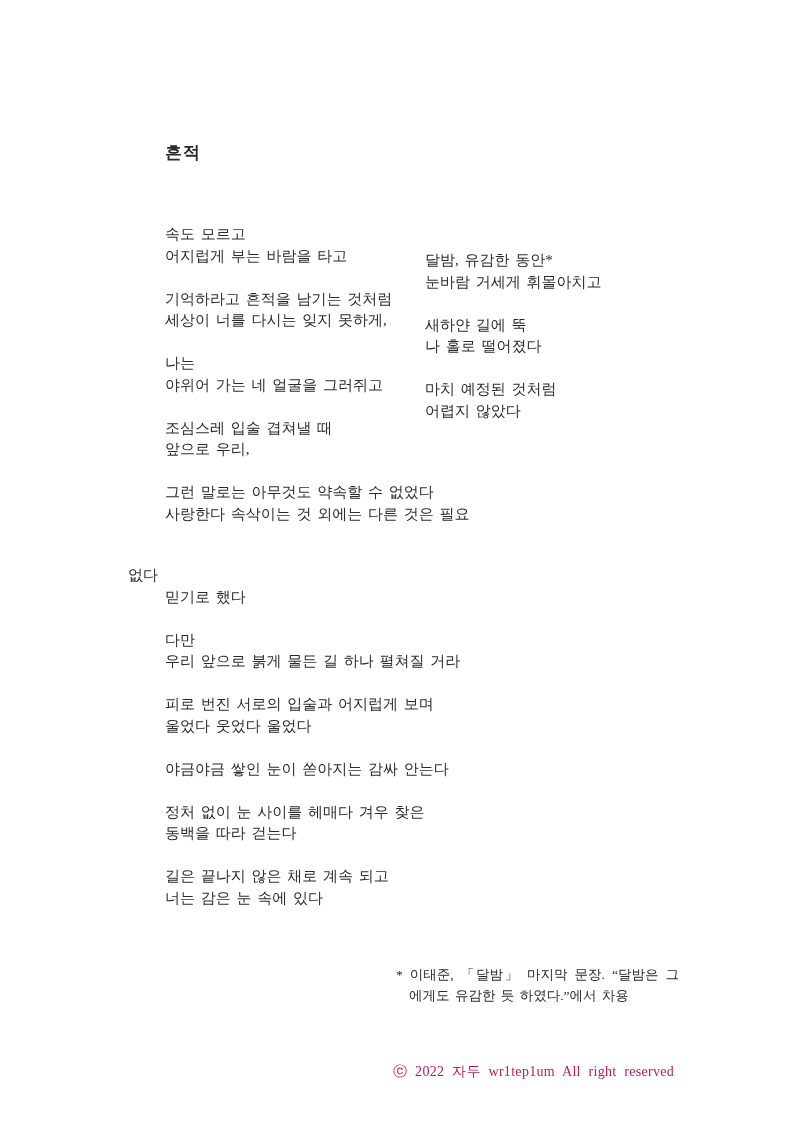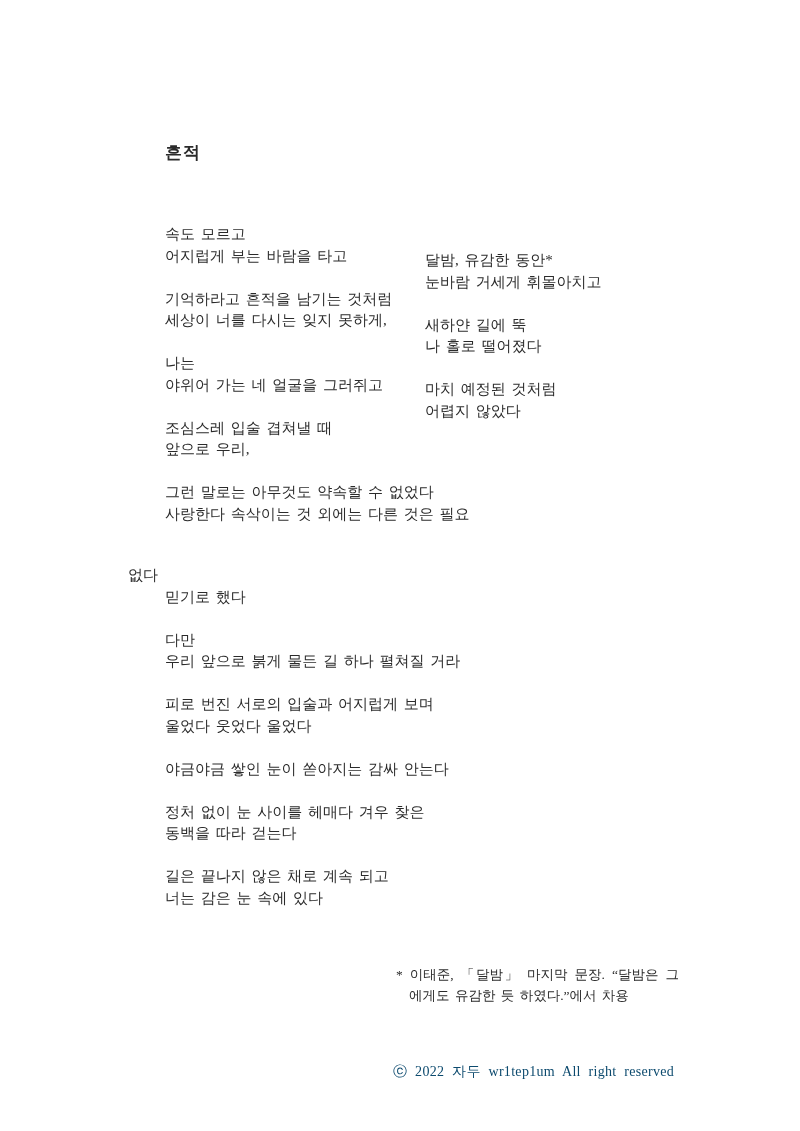--- a/index.html
+++ b/index.html
@@ -75,21 +75,21 @@
     margin: 0;
     padding-left: 13px;
   }
   .copyright {
     position: absolute;
     left: 393px;
     top: 1063px;
     font-size: 14px;
     word-spacing: 4px;
     letter-spacing: 0.3px;
-    color: #0c4a6e;
+    color: #be185d;
   }
 </style>
 </head>
 <body>
 
 <div class="page">
 
   <h1 class="title">흔적</h1>
 
   <div class="col col-left">

